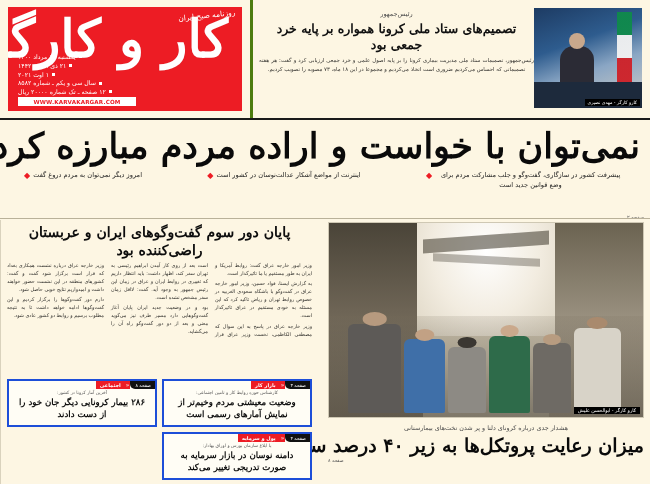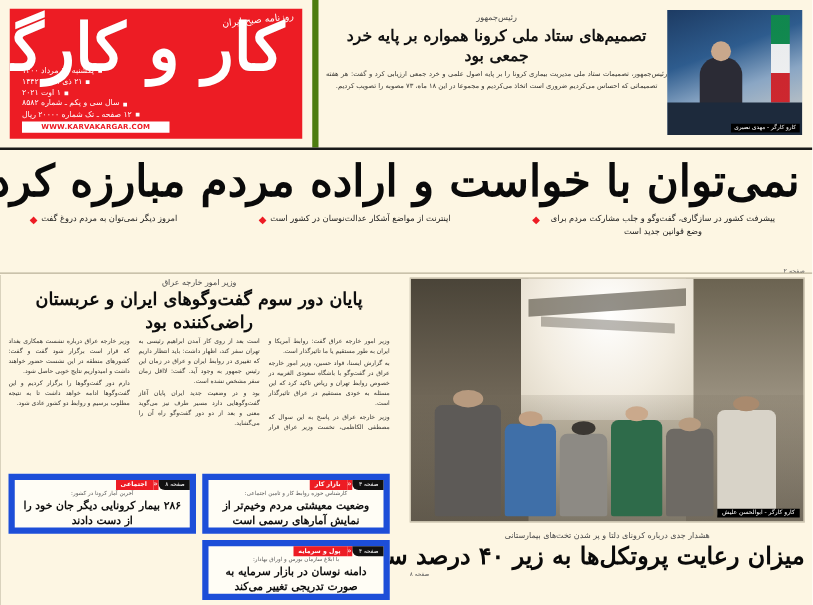--- a/index.html
+++ b/index.html
@@ -71,21 +71,21 @@
     background: #ffffff; color: #ed1c24;
     font-size: 5.6px; font-weight: bold; letter-spacing: .15px;
     padding: 1.5px 0;
   }
 
   
   .top-story {
     flex: 1; height: 118px;
     padding: 8px 8px 4px 6px;
     display: flex; flex-direction: row-reverse; gap: 0;
-    border-left: 5px solid #4d7c0f;
+    border-left: 3px solid #4d7c0f;
   }
   .ts-text { flex: 1; min-width: 0; padding-top: 2px; }
   .ts-kicker {
     text-align: center; font-size: 6.5px; color: #4a4a4a;
     margin-bottom: 3px;
   }
   .ts-head {
     text-align: center;
     font-family: "DejaVu Serif", "Liberation Serif", serif;
     font-weight: bold; font-size: 12.5px; color: #111;
@@ -197,21 +197,21 @@
 
   
   .briefs {
     display: grid;
     grid-template-columns: 1fr 1fr;
     grid-auto-rows: 48px;
     gap: 5px;
     margin-top: 4px;
   }
   .brief {
-    border: 5px solid #1d4ed8;
+    border: 2px solid #1d4ed8;
     position: relative;
     padding: 9px 6px 3px 6px;
     background: #fffdf5;
     overflow: hidden;
   }
   .brief-badge {
     position: absolute; top: -1px; right: -1px;
     display: flex; flex-direction: row-reverse; align-items: stretch;
     height: 9px;
   }
@@ -385,21 +385,20 @@
       </div>
     </div>
     <div class="page-ref">صفحه ۲</div>
   </div>
 
   <div class="rule-thick" style="top:218px;height:1px;background:#b9b199"></div>
 
   <div class="body-grid">
 
     <div class="col-right">
-      <div class="art-kicker">وزیر امور خارجه عراق</div>
       <div class="art-head">پایان دور سوم گفت‌وگوهای ایران و عربستان راضی‌کننده بود</div>
       <div class="art-cols">
         <p>وزیر امور خارجه عراق گفت: روابط آمریکا و ایران به طور مستقیم یا ما تاثیرگذار است.</p>
         <p>به گزارش ایسنا، فواد حسین، وزیر امور خارجه عراق در گفت‌وگو با باشگاه سعودی الغربیه در خصوص روابط تهران و ریاض تاکید کرد که این مسئله به خودی مستقیم در عراق تاثیرگذار است.</p>
         <p>وزیر خارجه عراق در پاسخ به این سوال که مصطفی الکاظمی، نخست وزیر عراق قرار است بعد از روی کار آمدن ابراهیم رئیسی به تهران سفر کند، اظهار داشت: باید انتظار داریم که تغییری در روابط ایران و عراق در زمان این رئیس جمهور به وجود آید. گفت: لااقل زمان سفر مشخص نشده است.</p>
         <p>بود و در وضعیت جدید ایران پایان آغاز گفت‌وگوهایی دارد مسیر طرف نیز می‌گوید معنی و بعد از دو دور گفت‌وگو راه آن را می‌گشاید.</p>
         <p>وزیر خارجه عراق درباره نشست همکاری بغداد که قرار است برگزار شود گفت و گفت: کشورهای منطقه در این نشست حضور خواهند داشت و امیدواریم نتایج خوبی حاصل شود.</p>
         <p>دارم دور گفت‌وگوها را برگزار کردیم و این گفت‌وگوها ادامه خواهد داشت تا به نتیجه مطلوب برسیم و روابط دو کشور عادی شود.</p>
       </div>
 

